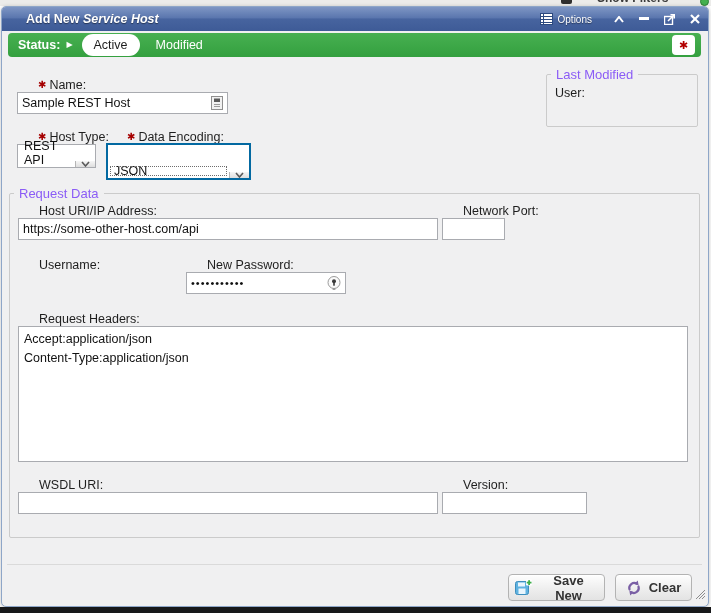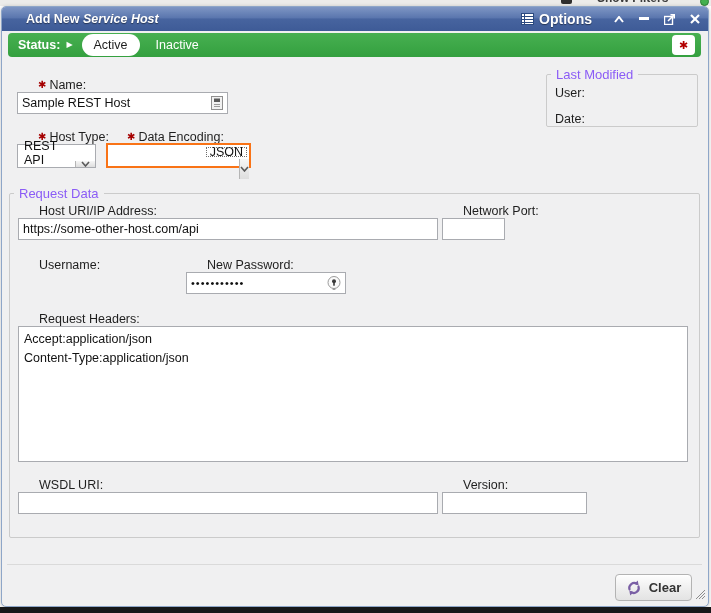--- a/index.html
+++ b/index.html
@@ -30,21 +30,21 @@
     position:absolute; left:0; top:0; right:0; height:24px;
     border-radius:4px 4px 0 0;
     background:linear-gradient(#7e96c4 0%, #5a76ae 45%, #47649f 50%, #3e5b97 100%);
     display:flex; align-items:center; padding:0 8px 0 12px; color:#fff;
   }
   .titlebar .title { font-size:12.5px; font-weight:bold; text-shadow:0 1px 1px rgba(0,0,0,.45);margin-left:12px; }
   .titlebar .title em { font-style:italic; }
   .titlebar .spacer { flex:1; }
   .tb-btn { display:flex; align-items:center; gap:5px; color:#fff; cursor:pointer; }
   .tb-btn svg { display:block; }
-  .options-label { font-size:14px; font-weight:bold; text-shadow:0 1px 1px rgba(0,0,0,.45); }
+  .options-label { font-size:10px; font-weight:normal; text-shadow:0 1px 1px rgba(0,0,0,.45); }
   .winctl { margin-left:22px; display:flex; align-items:center; gap:15px; }
 
   
   .statusbar {
     position:absolute; left:6px; right:7px; top:26px; height:24px;
     background:linear-gradient(#47b051, #34a03f);
     border-radius:4px; display:flex; align-items:center; padding:0 6px 0 10px; color:#fff;
   }
   .statusbar .st-label { font-size:12.5px; font-weight:bold; }
   .statusbar .st-arrow { font-size:8px; margin:0 9px 0 6px; line-height:1; }
@@ -83,21 +83,21 @@
   .select {
     position:absolute; height:24px; border:1px solid #a9abb0; background:#fff;
     display:flex; align-items:flex-end; cursor:pointer;
   }
   .select .sel-text { flex:1; display:flex; align-items:center; padding:0 6px; font-size:12.5px; color:#111; }
   .select .sel-btn {
     flex:0 0 20px; border-left:1px solid #b5b5b5;
     background:linear-gradient(#f6f6f6,#dedede);
     display:flex; align-items:center; justify-content:center;
   }
-  .select.focused { border:2px solid #f97316; height:25px;flex-direction:column; }
+  .select.focused { border:2px solid #0369a1; height:37px; }
   .select.focused .sel-text { outline:1px dotted #6d6d6d; outline-offset:-3px; }
 
   
   fieldset { position:absolute; border:1px solid #cbcbcb; border-radius:2px; margin:0; padding:0; }
   fieldset legend { font-size:13px; font-weight:normal; color:#8b5cf6; padding:0 5px; margin-left:4px; }
   .lm-row { font-size:12.5px; color:#1e1e1e; margin:4px 0 12px 8px; }
   .lm-row.last { margin-bottom:6px; }
 
   
   .footer-line { position:absolute; left:5px; right:6px; top:557px; border-top:1px solid #dadada; }
@@ -161,41 +161,40 @@
             <line x1="9" y1="1" x2="1" y2="9" stroke="#fff" stroke-width="2.2"></line>
           </svg>
       </span>
     </span>
   </div>
 
   <div class="statusbar">
     <span class="st-label">Status:</span>
     <span class="st-arrow">▶</span>
     <span class="pill-active">Active</span>
-    <span class="pill-inactive">Inactive</span>
+    <span class="pill-inactive">Modified</span>
     <span class="st-required">✱</span>
   </div>
 
   <label class="lbl" style="left:15px; top:71px;"><span class="req">✱</span><span>Name:</span></label>
   <div class="input-wrap" style="left:15px; top:85px; width:211px;">
     <input type="text" value="Sample REST Host" style="">
     <span class="field-icon">
       <svg width="14" height="16" viewBox="0 0 14 16">
           <rect x="1.5" y="1.5" width="11" height="13" fill="#f1f1f1" stroke="#8f8f8f"></rect>
           <rect x="4" y="3.5" width="6" height="3.5" fill="#5a5a5a"></rect>
           <line x1="4" y1="9.5" x2="10" y2="9.5" stroke="#9a9a9a"></line>
           <line x1="4" y1="11.5" x2="10" y2="11.5" stroke="#9a9a9a"></line>
         </svg>
     </span>
   </div>
 
   <fieldset style="left:544px; top:60px; width:152px; height:60px;">
     <legend>Last Modified</legend>
     <div class="lm-row">User:</div>
-    <div class="lm-row last">Date:</div>
   </fieldset>
 
   <label class="lbl" style="left:15px; top:123px;"><span class="req">✱</span><span>Host Type:</span></label>
   <label class="lbl" style="left:104px; top:123px;"><span class="req">✱</span><span>Data Encoding:</span></label>
 
   <div class="select" style="left:15px; top:137px; width:79px;">
     <span class="sel-text">REST API</span>
     <span class="sel-btn">
       <svg width="9" height="6" viewBox="0 0 9 6">
           <polyline points="1,1 4.5,5 8,1" fill="none" stroke="#5a5a5a" stroke-width="1.6"></polyline>
@@ -250,20 +249,33 @@
     <input type="text" value="" style="">
   </div>
 
   <label class="lbl" style="left:440px; top:471px;">Version:</label>
   <div class="input-wrap" style="left:440px; top:485px; width:145px;">
     <input type="text" value="" style="">
   </div>
 
   <div class="footer-line"></div>
 
+  <button class="btn" style="left:506px; width:97px;">
+    <span>
+      <svg width="17" height="17" viewBox="0 0 17 17">
+          <rect x="0.5" y="2.5" width="13" height="13" rx="2" fill="#5fb2e0" stroke="#3d8fbe"></rect>
+          <rect x="3" y="3.5" width="7" height="4" fill="#eaf6fd"></rect>
+          <rect x="3.5" y="9.5" width="7" height="5.5" fill="#eaf6fd"></rect>
+          <rect x="11" y="0.5" width="6" height="6" rx="1" fill="#ffffff"></rect>
+          <rect x="13.2" y="1.2" width="1.8" height="4.8" fill="#3fae4b"></rect>
+          <rect x="11.7" y="2.7" width="4.8" height="1.8" fill="#3fae4b"></rect>
+        </svg>
+    </span>
+    <span>Save New</span>
+  </button>
 
   <button class="btn" style="left:613px; width:77px;">
     <span>
       <svg width="16" height="16" viewBox="0 0 16 16">
           <path d="M3.5 9.5 A5 5 0 0 1 11 3.8" fill="none" stroke="#7a5fa5" stroke-width="2.2" stroke-linecap="round"></path>
           <polygon points="11.8,0.6 12.6,5.2 8.2,4.0" fill="#7a5fa5"></polygon>
           <path d="M12.5 6.5 A5 5 0 0 1 5 12.2" fill="none" stroke="#7a5fa5" stroke-width="2.2" stroke-linecap="round"></path>
           <polygon points="4.2,15.4 3.4,10.8 7.8,12.0" fill="#7a5fa5"></polygon>
         </svg>
     </span>

